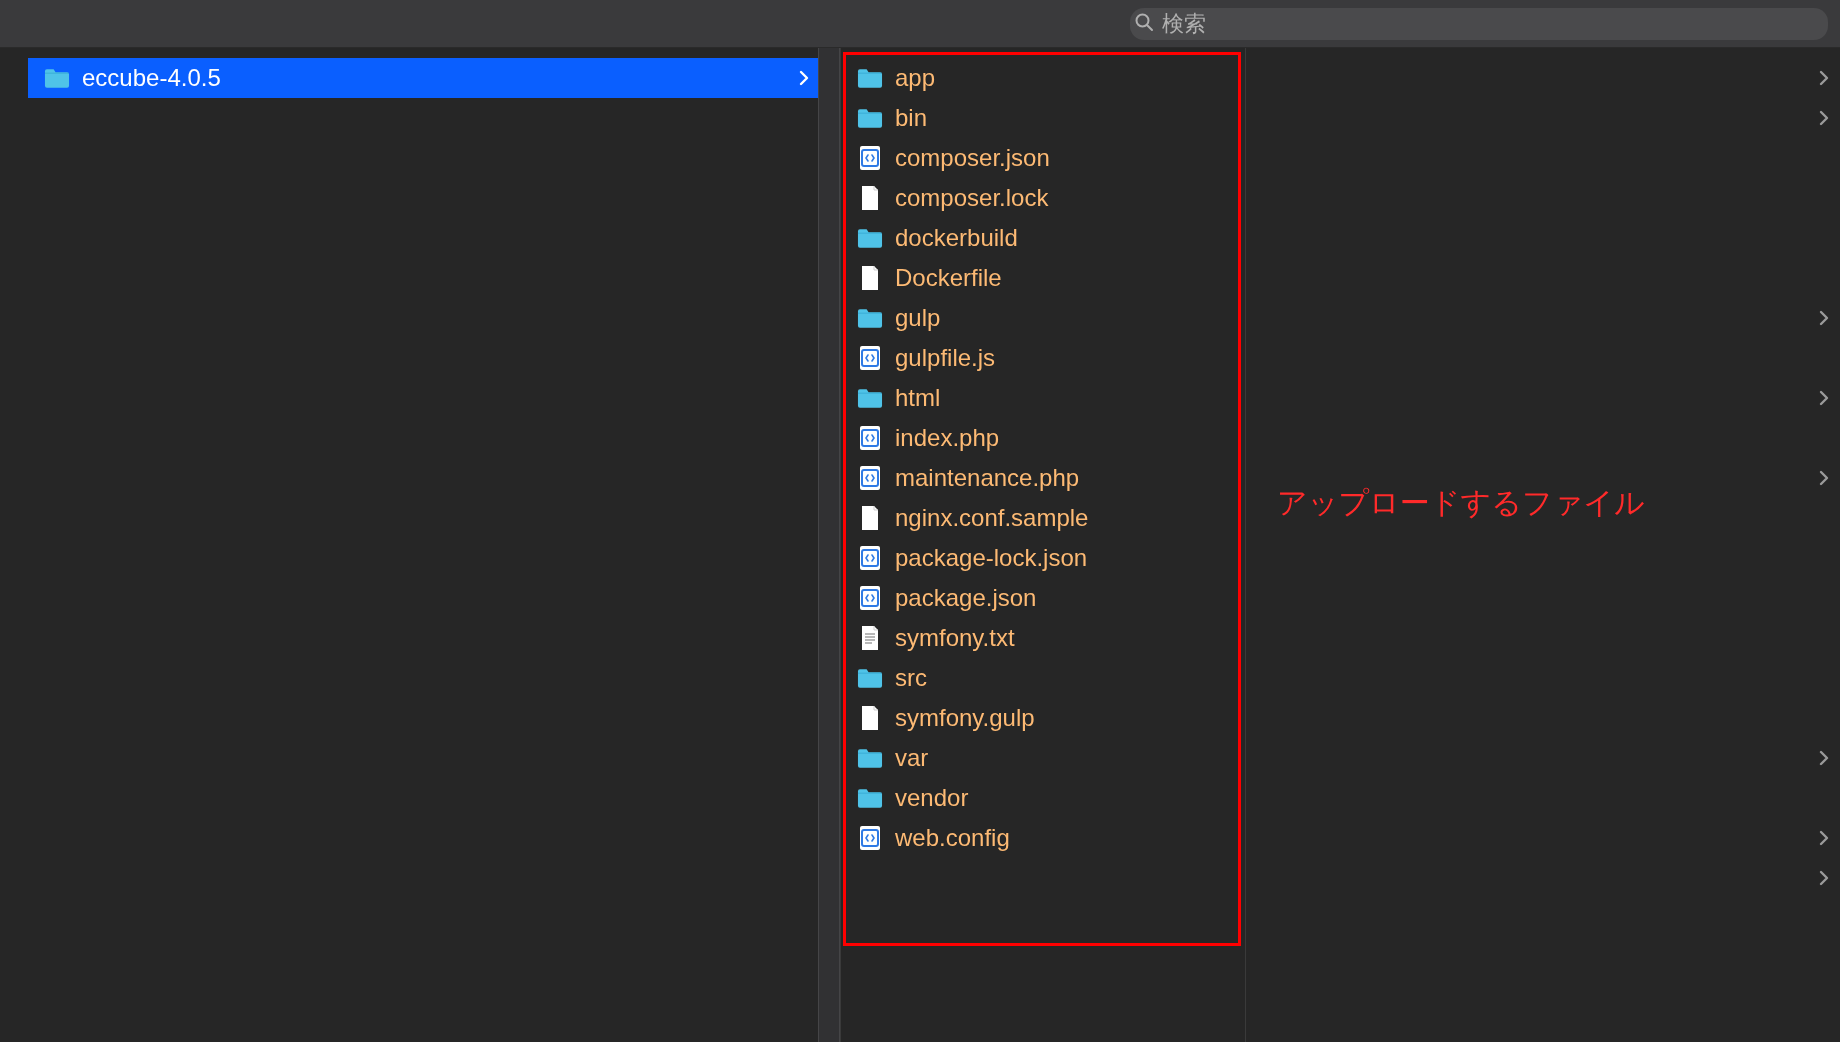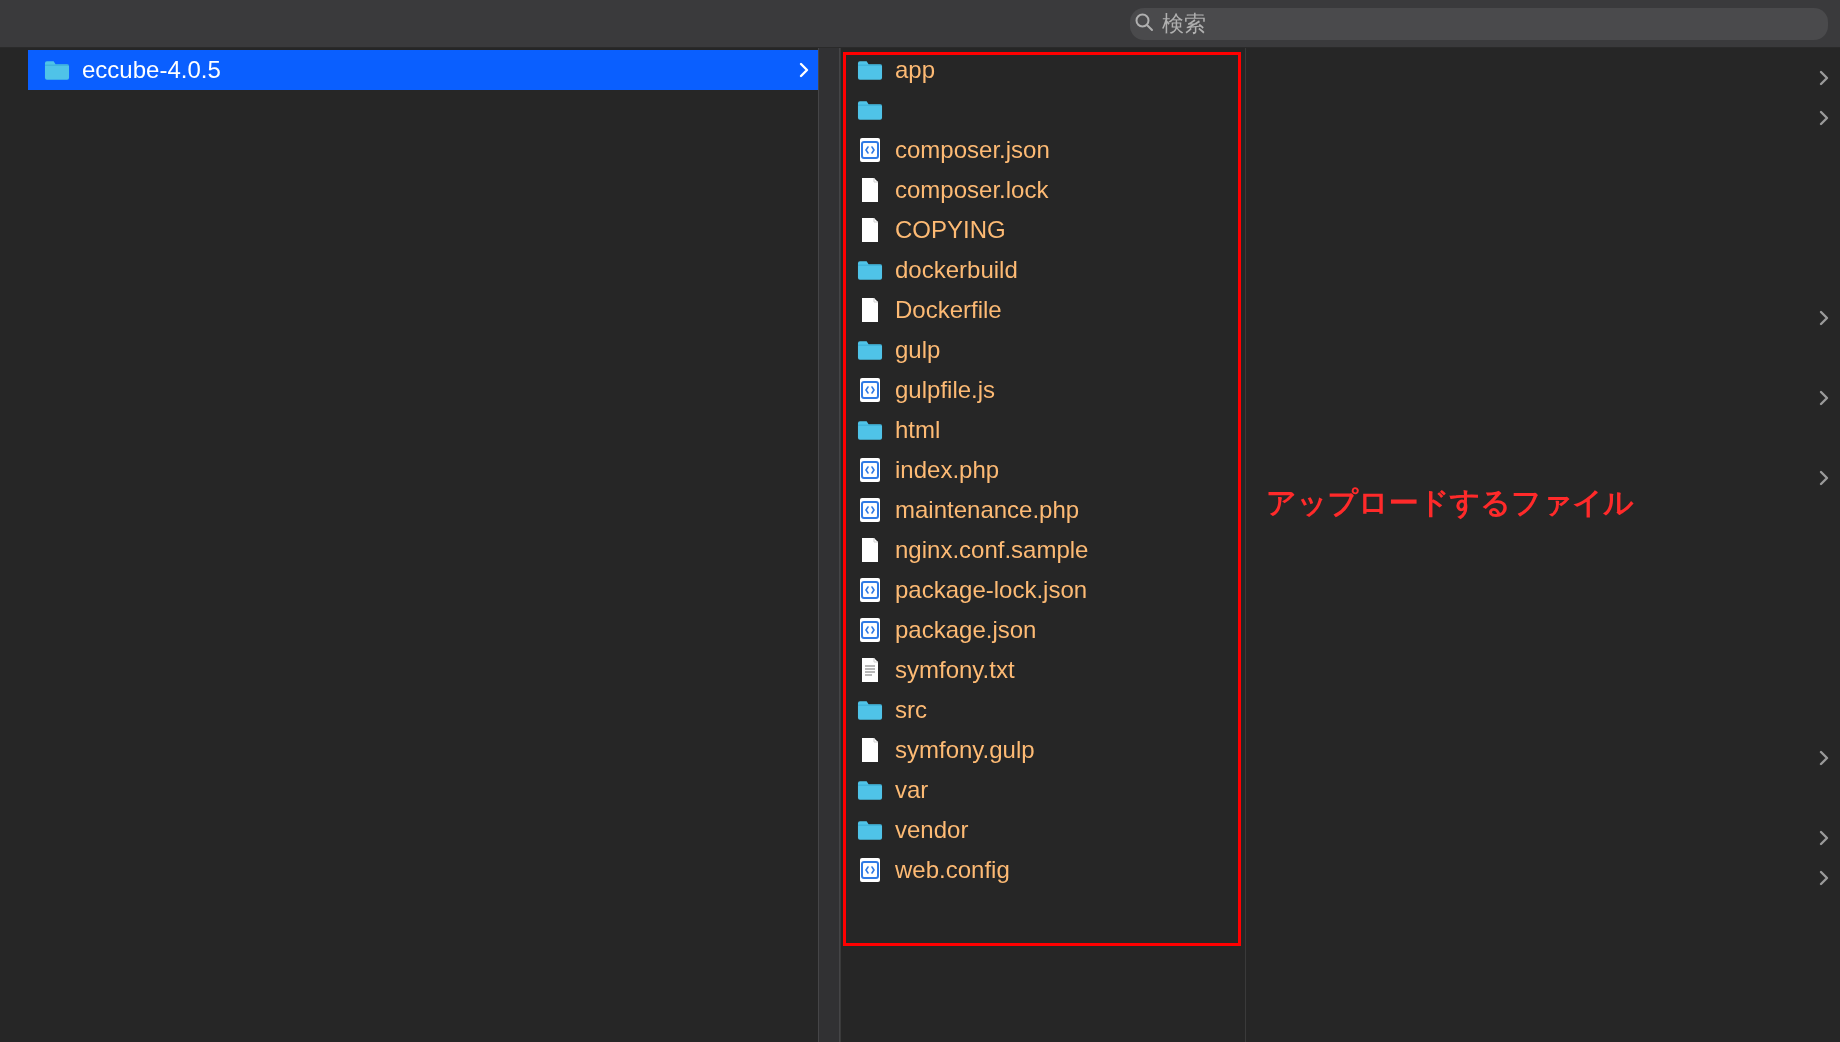--- a/index.html
+++ b/index.html
@@ -52,21 +52,21 @@
     width: 100%;
     background: #262626;
   }
   .left-gutter {
     flex: 0 0 28px;
     background: #262626;
   }
   .col {
     position: relative;
     background: #262626;
-    padding-top: 2px;
+    padding-top: 10px;
   }
   .col.col1 { flex: 0 0 790px; }
   .col.col2 { flex: 0 0 405px; border-left: 1px solid #3a3a3a;}
   .col.col3 { flex: 1 1 auto; border-left: 1px solid #3a3a3a;}
   .col-divider {
     flex: 0 0 22px;
     background: #313133;
     border-left: 1px solid #454547;
     border-right: 1px solid #454547;
   }
@@ -119,22 +119,23 @@
     position:absolute;
     border:3px solid #ff0000;
     pointer-events:none;
   }
 
   
   .annot-caption {
     position:absolute;
     color:#ff2a2a;
     font-size:30px;
-    font-weight:700;
+    font-weight:400;
     white-space:nowrap;
+    margin-left:11px;
   }
 </style>
 </head>
 <body>
 
 <div class="toolbar">
   <div class="toolbar-spacer"></div>
   <div class="search-wrap">
     <span class="icon">
       <svg width="20" height="20" viewBox="0 0 20 20">
@@ -177,44 +178,37 @@
           </svg>
         </span>
         <span class="label">app</span>
       </div>
       <div class="row">
         <span class="icon">
           <svg class="folder-ico" viewBox="0 0 27 22">
             <use href="#ico-folder"></use>
           </svg>
         </span>
+        <span class="label">bin</span>
       </div>
       <div class="row">
         <span class="icon">
           <svg class="brackets-ico" viewBox="0 0 22 26">
             <use href="#ico-brackets"></use>
           </svg>
         </span>
         <span class="label">composer.json</span>
       </div>
       <div class="row">
         <span class="icon">
           <svg class="blank-ico" viewBox="0 0 22 26">
             <use href="#ico-blank"></use>
           </svg>
         </span>
         <span class="label">composer.lock</span>
-      </div>
-      <div class="row">
-        <span class="icon">
-          <svg class="blank-ico" viewBox="0 0 22 26">
-            <use href="#ico-blank"></use>
-          </svg>
-        </span>
-        <span class="label">COPYING</span>
       </div>
       <div class="row">
         <span class="icon">
           <svg class="folder-ico" viewBox="0 0 27 22">
             <use href="#ico-folder"></use>
           </svg>
         </span>
         <span class="label">dockerbuild</span>
       </div>
       <div class="row">

